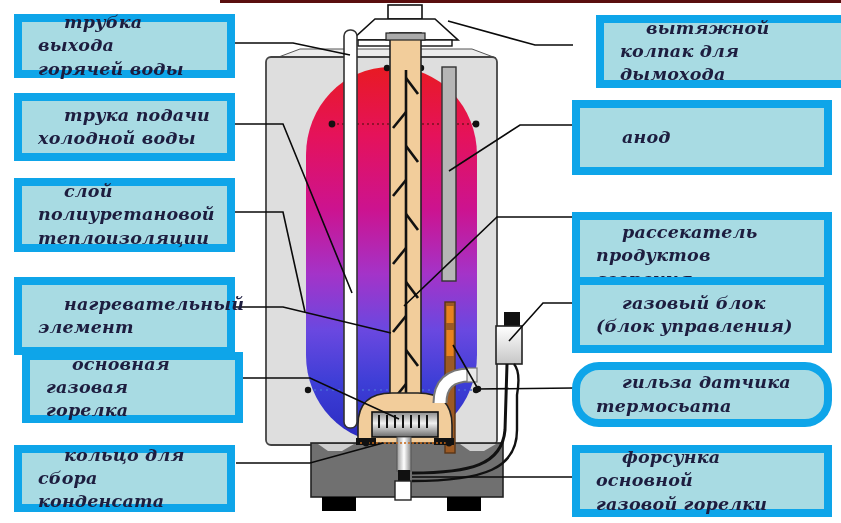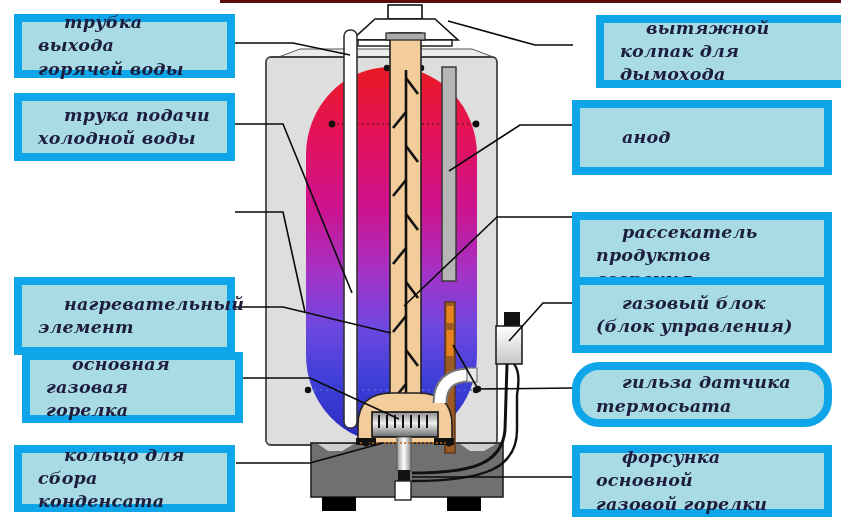--- a/index.html
+++ b/index.html
@@ -178,20 +178,25 @@
   </svg>
 
   <div class="label-box lb" style="top:14px;height:64px;">
     <div class="label-text">трубка выхода
 горячей воды</div>
   </div>
   <div class="label-box lb" style="top:93px;height:68px;">
     <div class="label-text">трука подачи
 холодной воды</div>
   </div>
+  <div class="label-box lb" style="top:178px;height:74px;">
+    <div class="label-text">слой
+полиуретановой
+теплоизоляции</div>
+  </div>
   <div class="label-box lb" style="top:277px;height:78px;">
     <div class="label-text">нагревательный
 элемент</div>
   </div>
   <div class="label-box lb" style="top:352px;height:71px;margin-left:8px;">
     <div class="label-text">основная газовая
 горелка</div>
   </div>
   <div class="label-box lb" style="top:445px;height:67px;">
     <div class="label-text">кольцо для сбора

